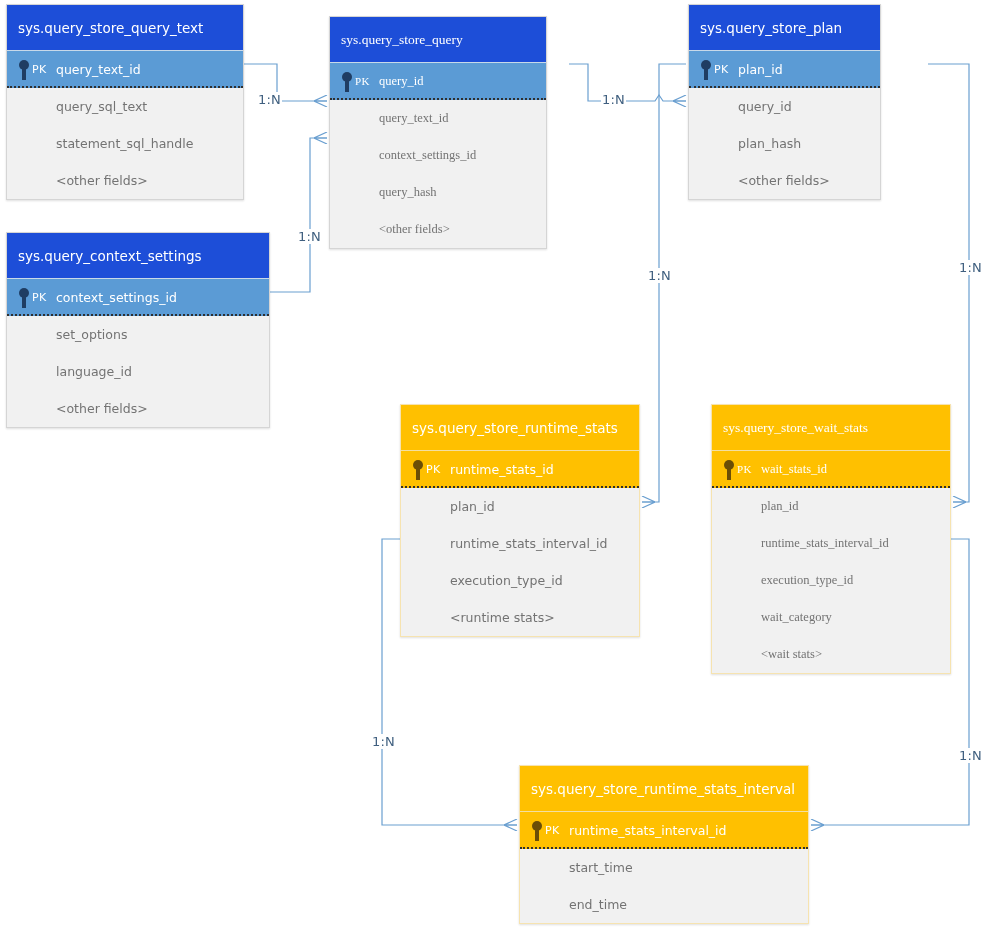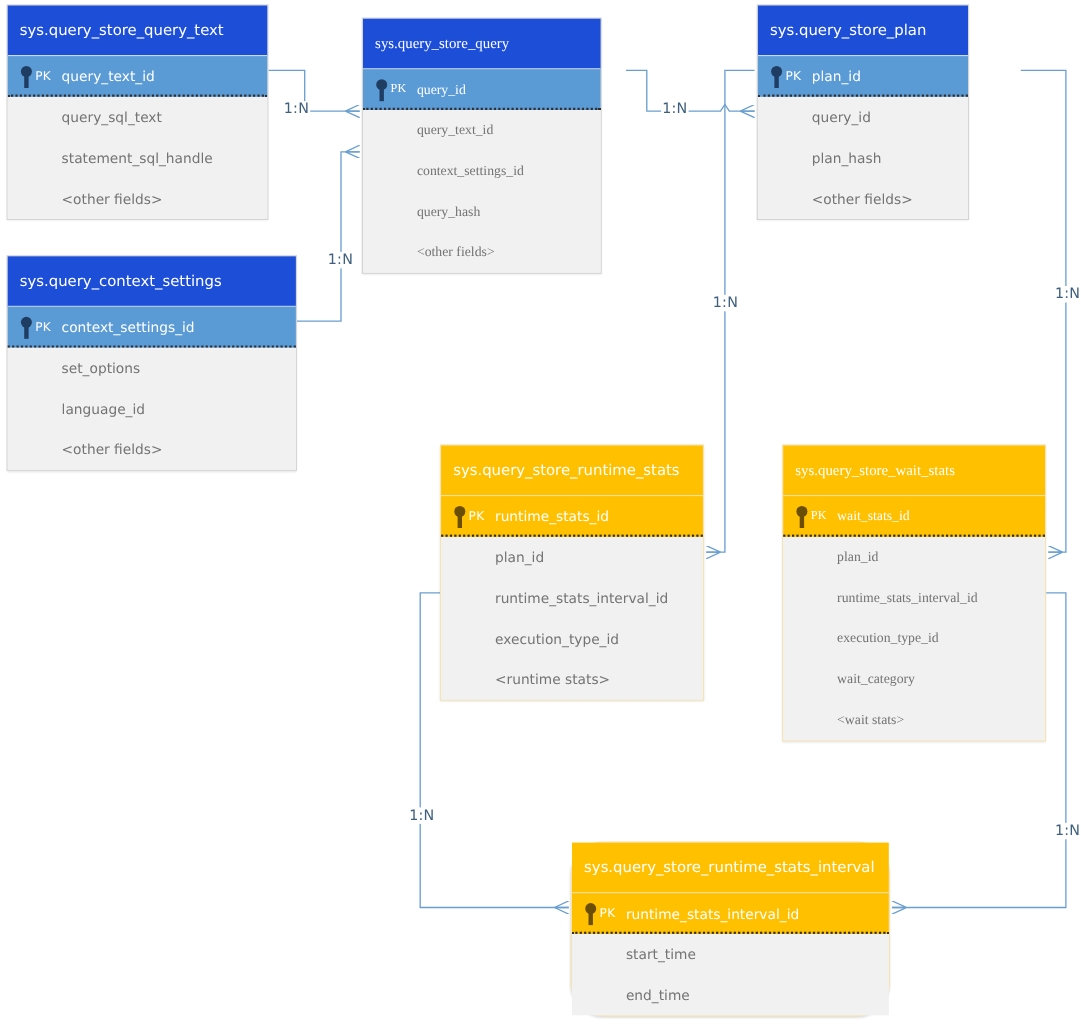--- a/index.html
+++ b/index.html
@@ -246,21 +246,21 @@
           <span class="pk-name">wait_stats_id</span>
         </div>
         <div class="ent-body">
           <div class="fld">plan_id</div>
           <div class="fld">runtime_stats_interval_id</div>
           <div class="fld">execution_type_id</div>
           <div class="fld">wait_category</div>
           <div class="fld">&lt;wait stats&gt;</div>
         </div>
       </div>
-      <div class="entity orange" style="left: 519px; top: 765px; width: 290px; border-radius: 30px;">
+      <div class="entity orange" style="left: 519px; top: 765px; width: 290px;">
         <div class="ent-title">sys.query_store_runtime_stats_interval</div>
         <div class="ent-pk">
           <span class="keyicon">
             <span class="khead"></span>
             <span class="kshaft"></span>
           </span>
           <span class="pk-tag">PK</span>
           <span class="pk-name">runtime_stats_interval_id</span>
         </div>
         <div class="ent-body">

